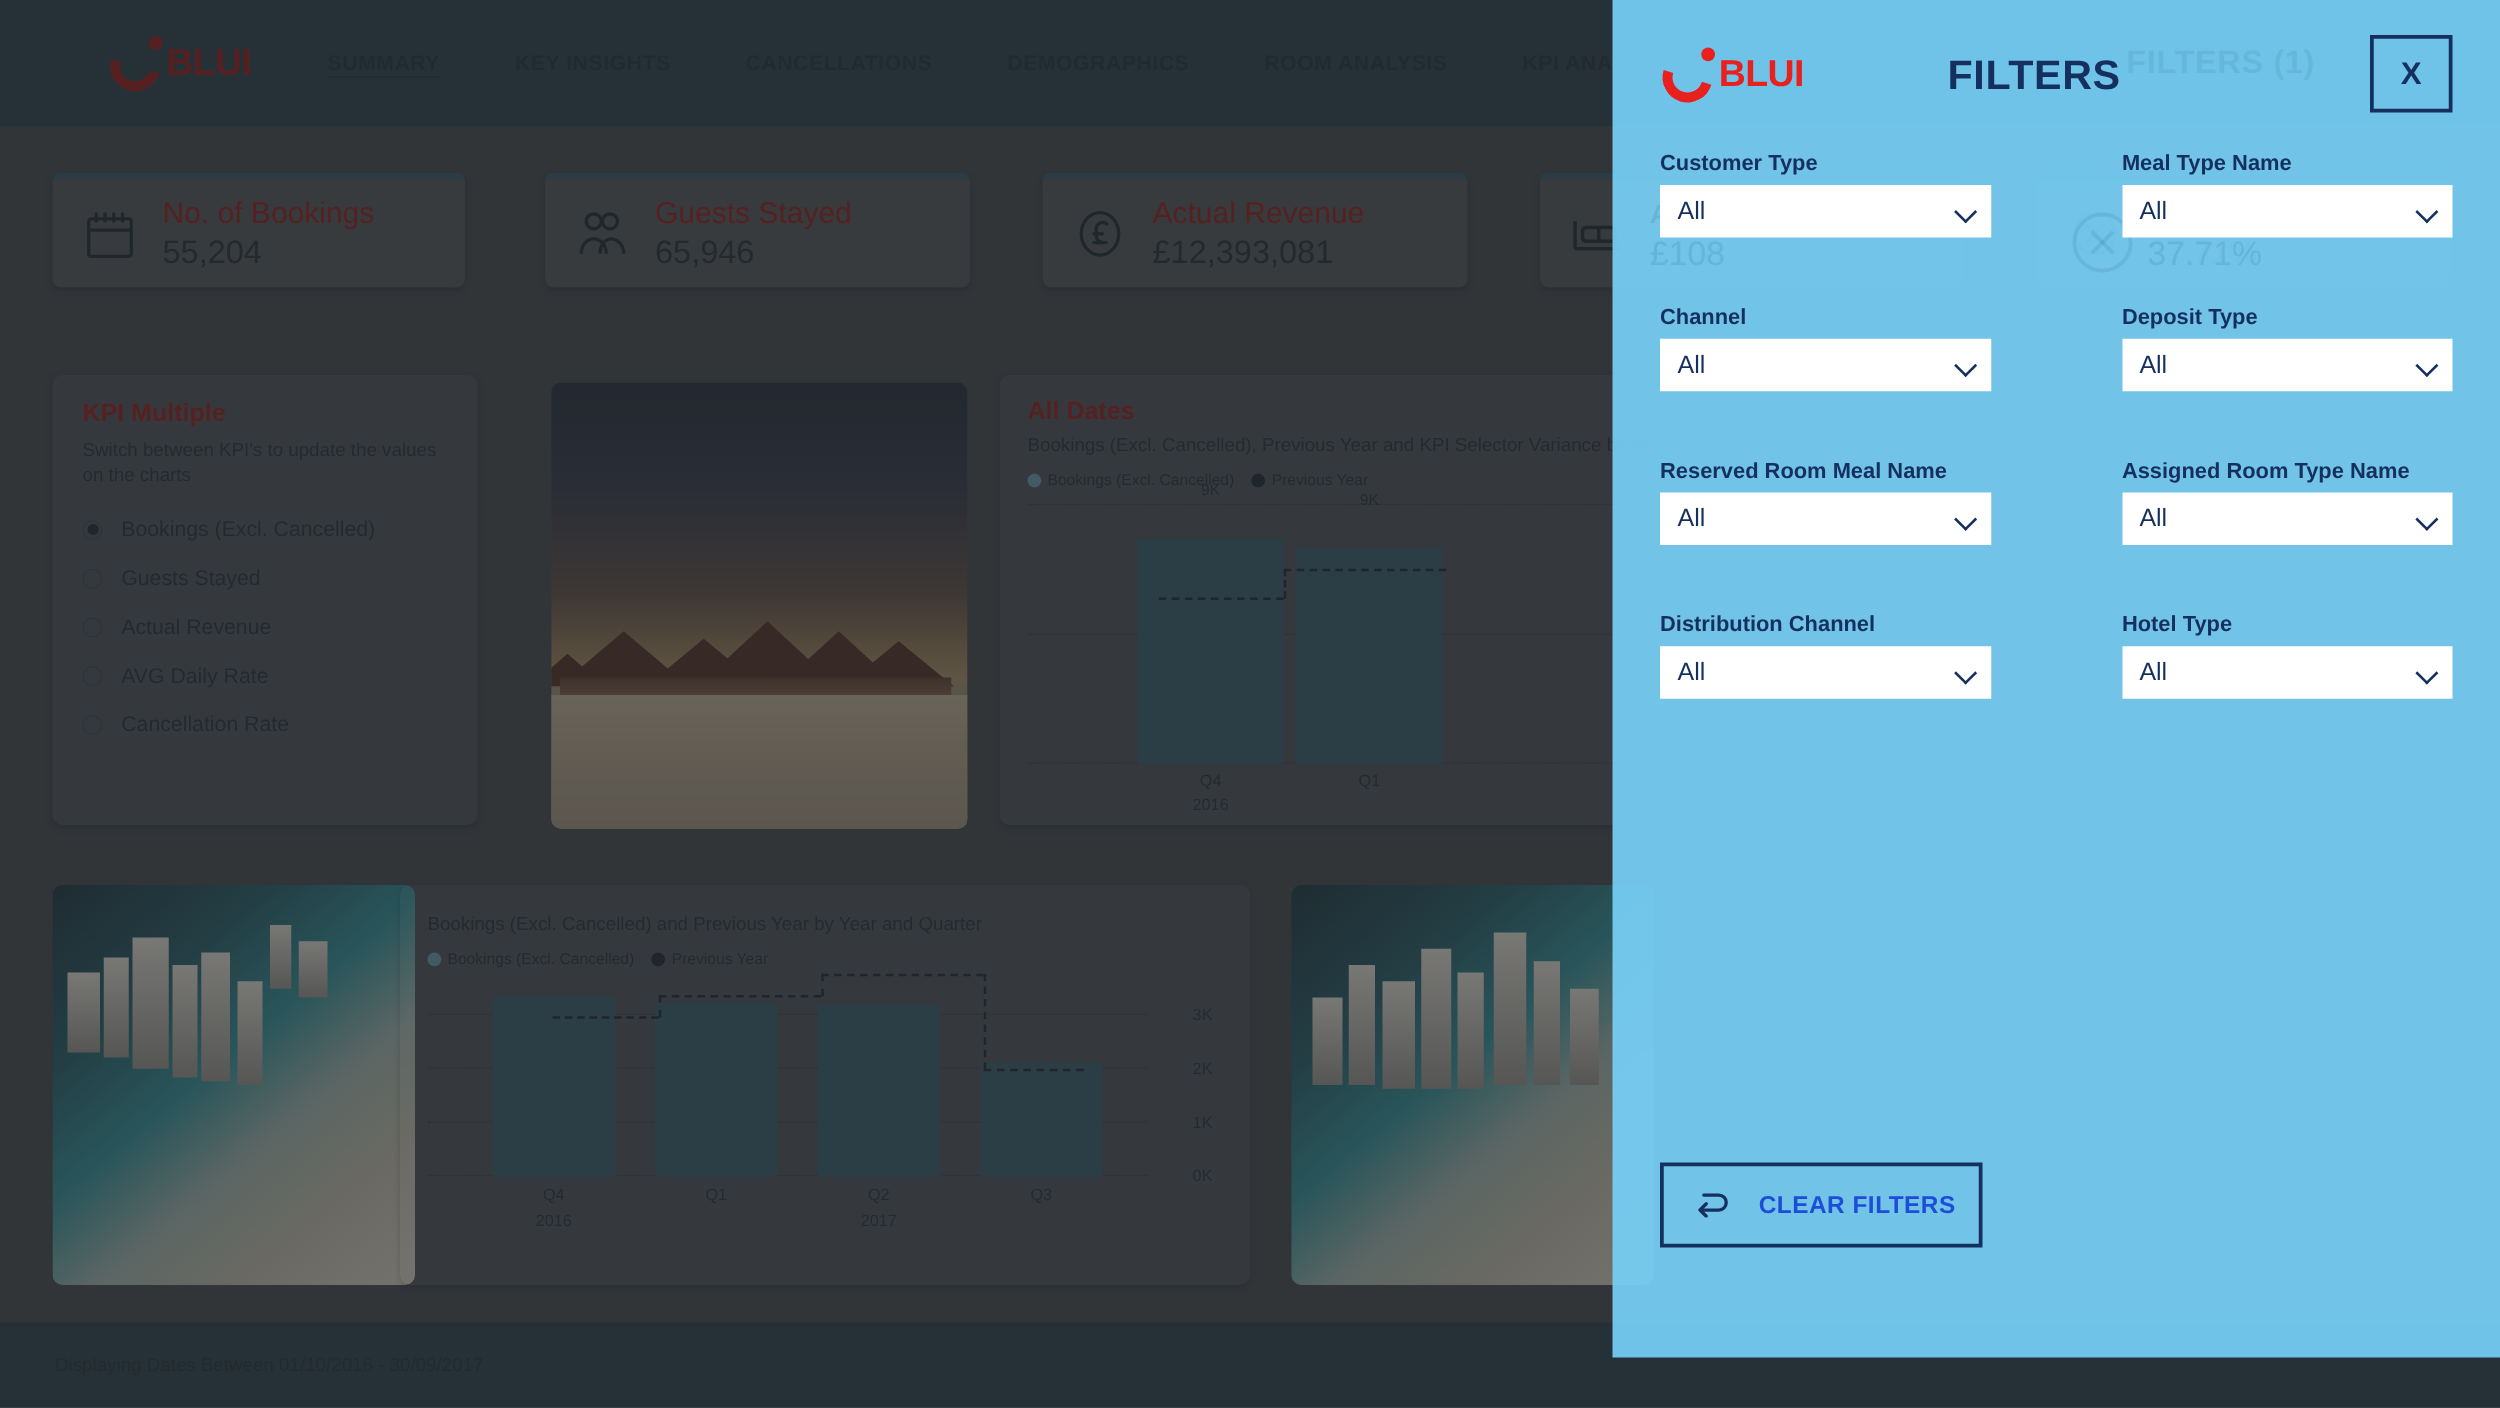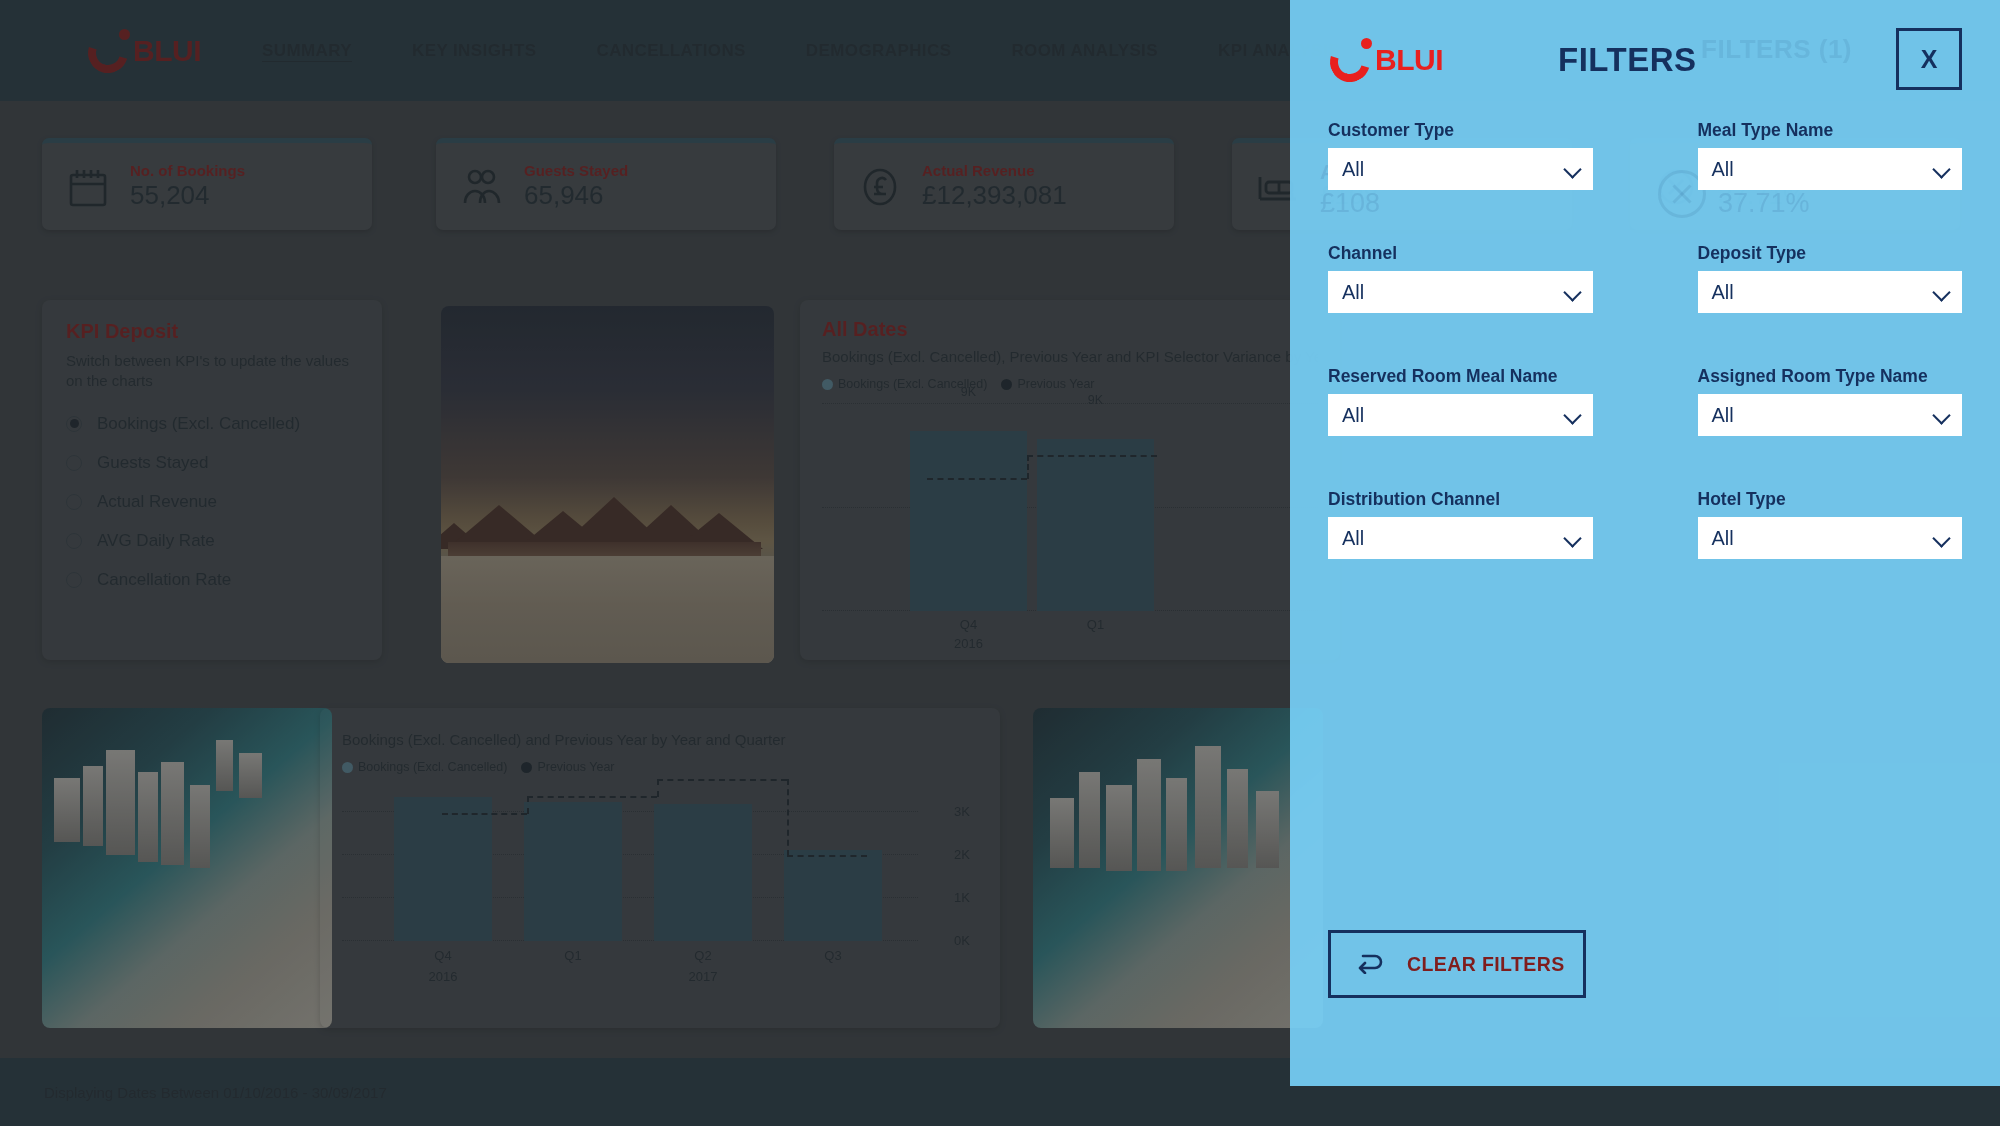--- a/index.html
+++ b/index.html
@@ -59,21 +59,21 @@
     position: absolute; top: 8px; height: 92px;
     background: rgba(255,255,255,0.07);
     border-top: 5px solid #2d5565;
     border-radius: 7px;
     display: flex; align-items: center; padding-left: 22px; gap: 18px;
     box-shadow: 0 2px 5px rgba(0,0,0,0.25);
   }
   .card .ic { width: 48px; height: 48px; color:#17242c; flex: none; }
   .card .ic svg { width: 48px; height: 48px; display:block; }
   .card-txt { display:flex; flex-direction:column; gap:1px; }
-  .card-title { font-size: 15px; font-weight: 700; color: #8f1616; white-space:nowrap; }
+  .card-title { font-size: 24px; font-weight: 400; color: #8f1616; white-space:nowrap; }
   .card-value { font-size: 26px; color: #1b2b34; white-space:nowrap; }
 
   
   .panel {
     position: absolute;
     background: rgba(255,255,255,0.055);
     border-radius: 8px;
     box-shadow: 0 2px 6px rgba(0,0,0,0.22);
   }
   .panel-title { font-size: 20px; font-weight: 700; color: #8f1616; }
@@ -228,21 +228,21 @@
     transform: rotate(45deg);
   }
   .f-arrival { margin-top: 18px; margin-bottom: 40px; }
   .f-grid { display:grid; grid-template-columns: 1fr 1fr; column-gap: 105px; row-gap: 45px; }
   .f-clear {
     position:absolute; left: 38px; bottom: 88px;
     width: 258px; height: 68px; border: 3.5px solid #15305e;
     display:flex; align-items:center; gap: 22px; padding-left: 24px; cursor:pointer;
     background: transparent;
   }
-  .f-clear .lbl { font-size: 19.5px; font-weight: 700; color:#7f1d1d; letter-spacing:0.4px; }
+  .f-clear .lbl { font-size: 19.5px; font-weight: 700; color:#1d4ed8; letter-spacing:0.4px; }
   .f-clear svg { width: 30px; height: 24px; flex:none; }
 </style>
 </head>
 <body>
 
 <div id="app">
 
   <div id="dashboard">
 
     <div class="topbar">
@@ -334,21 +334,21 @@
           </svg>
         </div>
         <div class="card-txt">
           <div class="card-title">Cancellation Rate</div>
           <div class="card-value">37.71%</div>
         </div>
       </div>
     </div>
 
     <div class="panel" id="kpi-selector">
-      <div class="panel-title">KPI Deposit</div>
+      <div class="panel-title">KPI Multiple</div>
       <div class="panel-sub" style="margin-top:8px; width:300px;">Switch between KPI's to update the values on the charts</div>
       <div class="radio-list">
         <div class="radio-row sel">
           <span class="radio-dot"></span>
           <span class="radio-label">Bookings (Excl. Cancelled)</span>
         </div>
         <div class="radio-row">
           <span class="radio-dot"></span>
           <span class="radio-label">Guests Stayed</span>
         </div>

